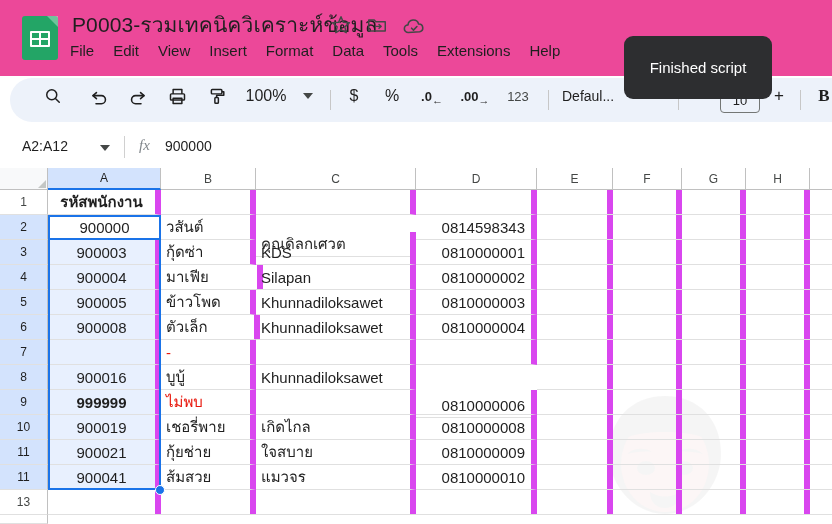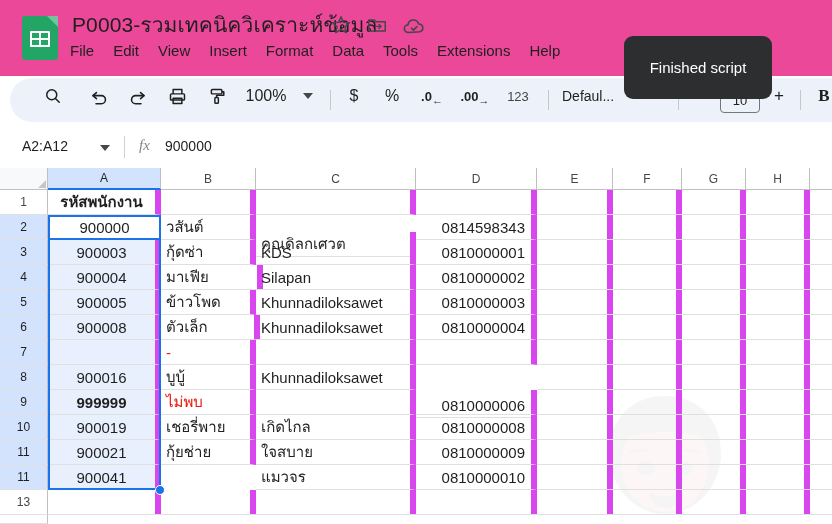--- a/index.html
+++ b/index.html
@@ -581,20 +581,21 @@
   <div class="cell" style="left:161px;top:247px;width:95px;height:25px;">เชอรี่พาย</div>
   <div class="cell" style="left:256px;top:247px;width:160px;height:25px;">เกิดไกล</div>
   <div class="cell right" style="left:416px;top:247px;width:121px;height:25px;">0810000008</div>
 
   <div class="cell center rng" style="left:48px;top:272px;width:113px;height:25px;">900021</div>
   <div class="cell" style="left:161px;top:272px;width:95px;height:25px;">กุ้ยช่าย</div>
   <div class="cell" style="left:256px;top:272px;width:160px;height:25px;">ใจสบาย</div>
   <div class="cell right" style="left:416px;top:272px;width:121px;height:25px;">0810000009</div>
 
   <div class="cell center rng" style="left:48px;top:297px;width:113px;height:25px;">900041</div>
+  <div class="cell" style="left:161px;top:297px;width:95px;height:25px;">ส้มสวย</div>
   <div class="cell" style="left:256px;top:297px;width:160px;height:25px;">แมวจร</div>
   <div class="cell right" style="left:416px;top:297px;width:121px;height:25px;">0810000010</div>
 
   <div class="cell center" style="left:48px;top:322px;width:113px;height:25px;"></div>
   <div class="cell" style="left:161px;top:322px;width:95px;height:25px;"></div>
   <div class="cell" style="left:256px;top:322px;width:160px;height:25px;"></div>
   <div class="cell right" style="left:416px;top:322px;width:121px;height:25px;"></div>
 
   <div class="cell" style="left:537px;top:22px;width:76px;height:325px;border-bottom:none;"></div>
   <div class="cell" style="left:613px;top:22px;width:69px;height:325px;border-bottom:none;"></div>

